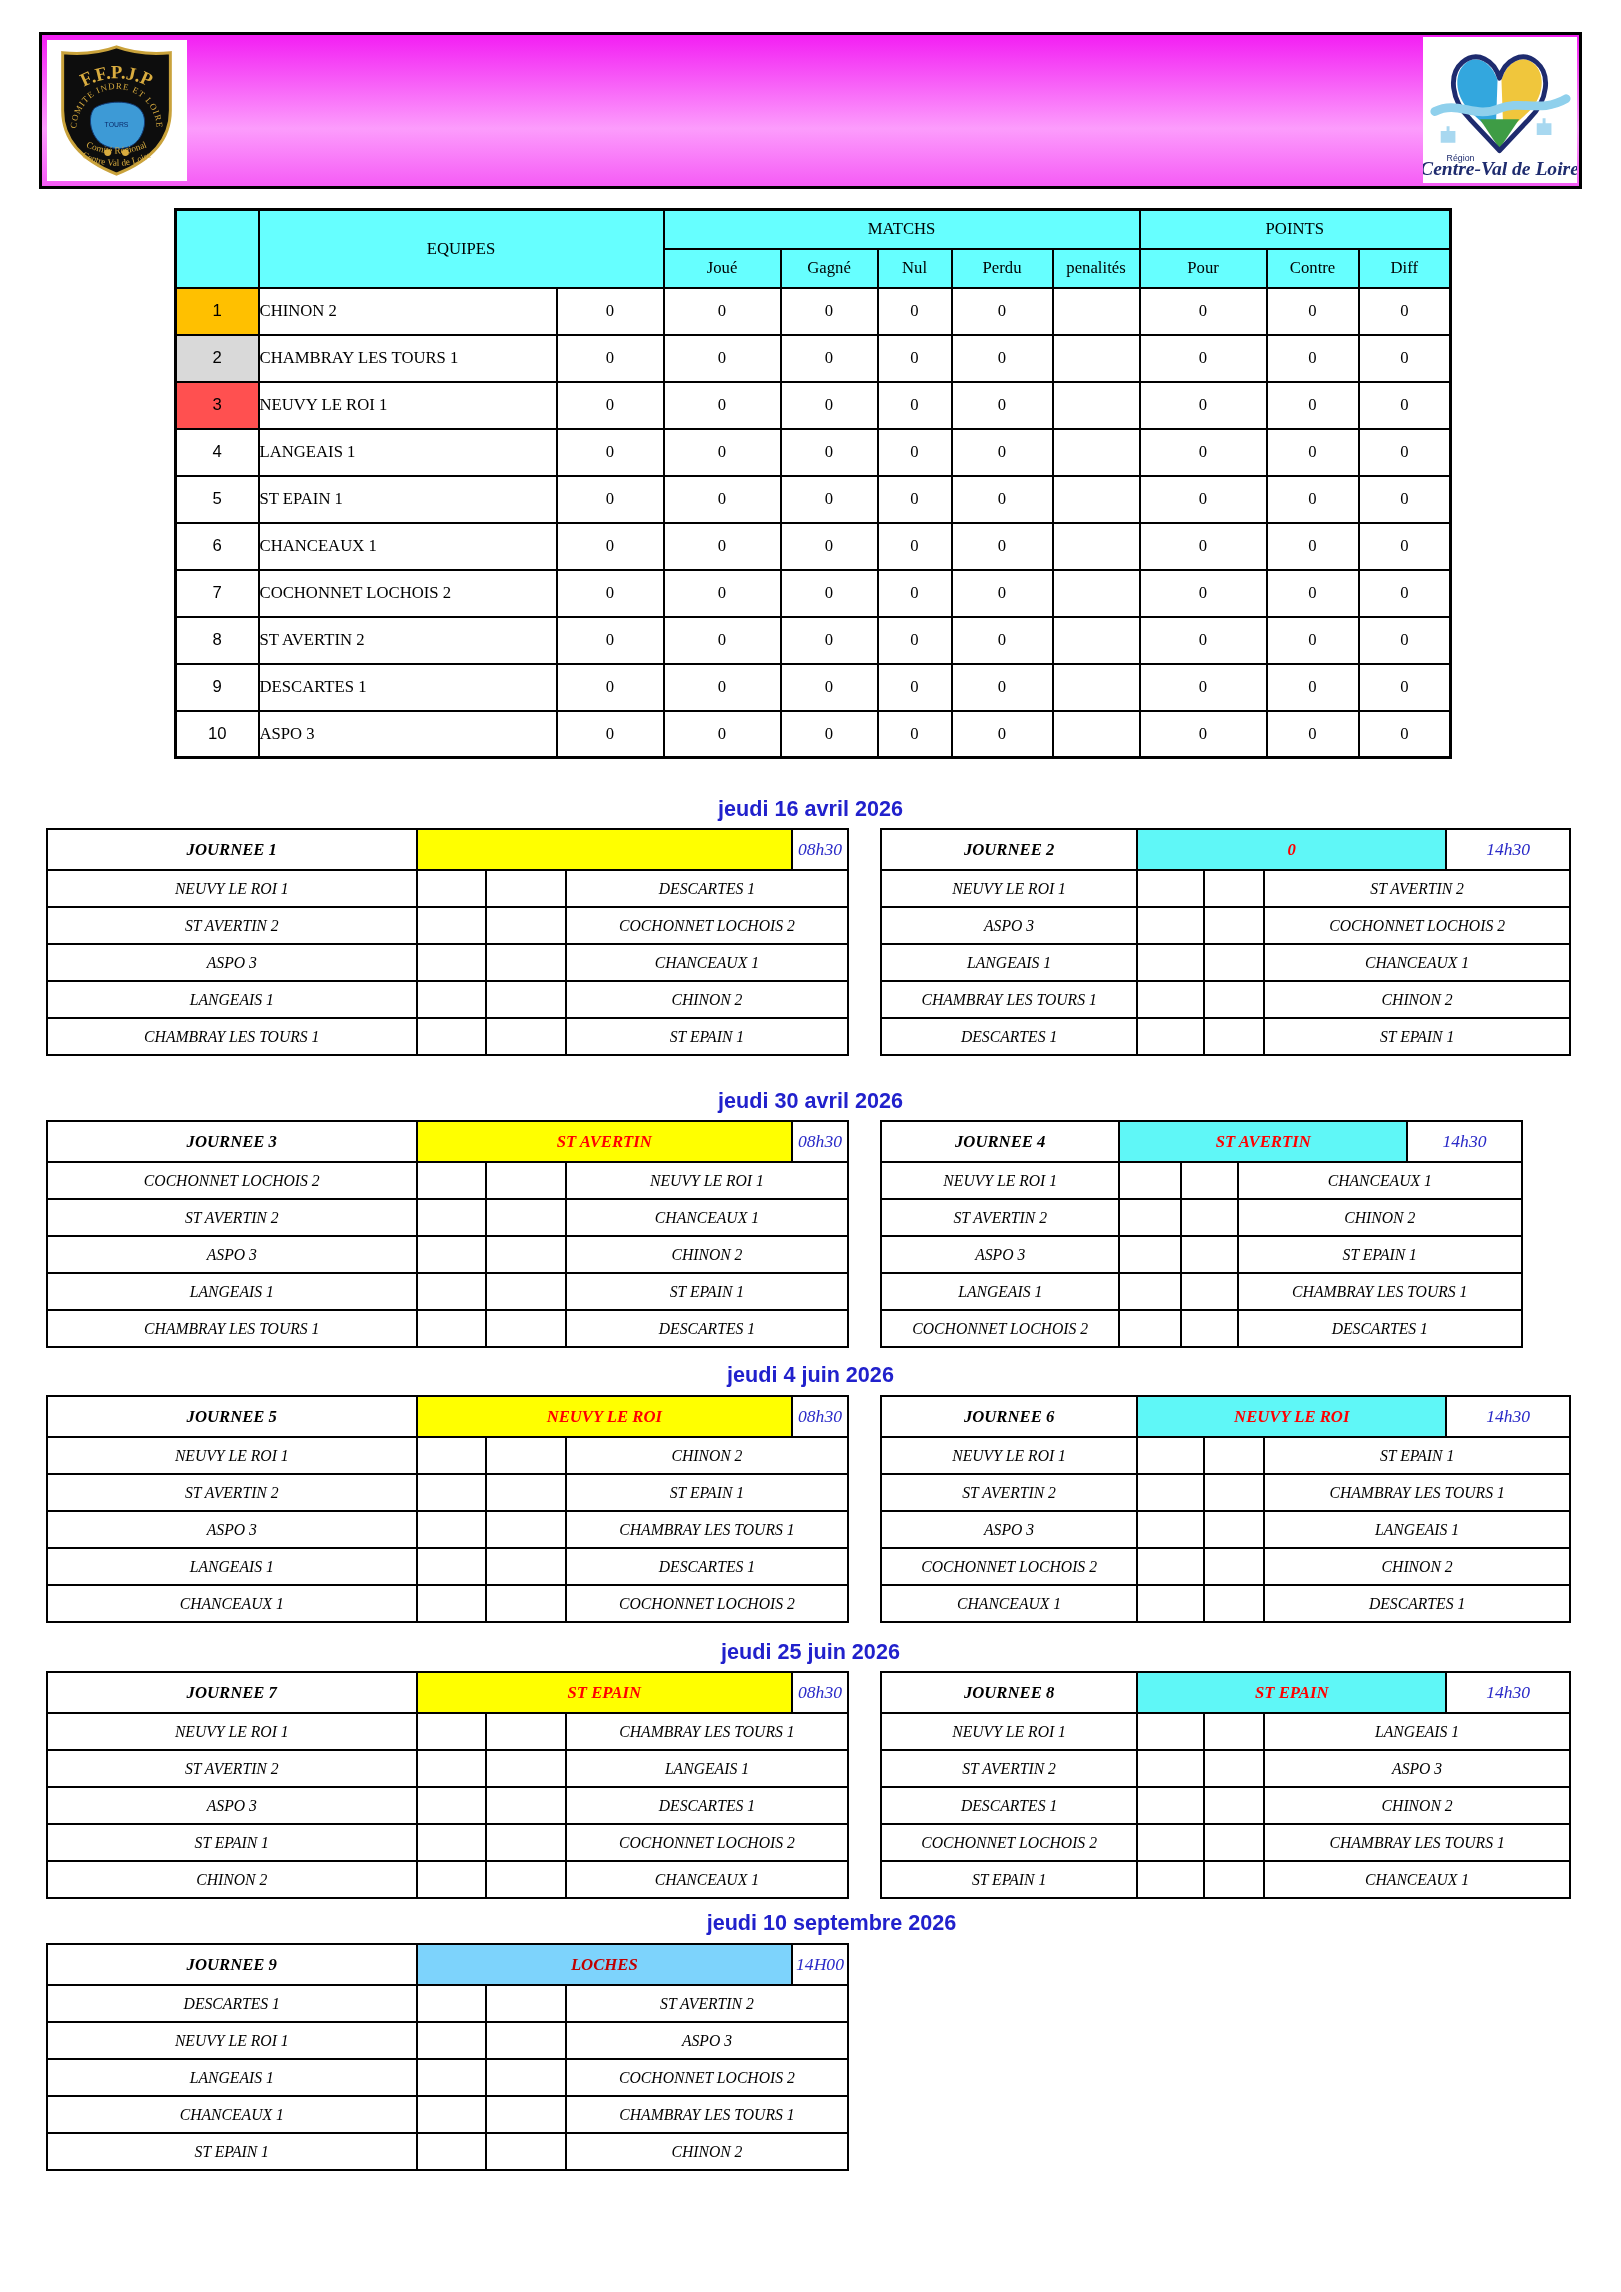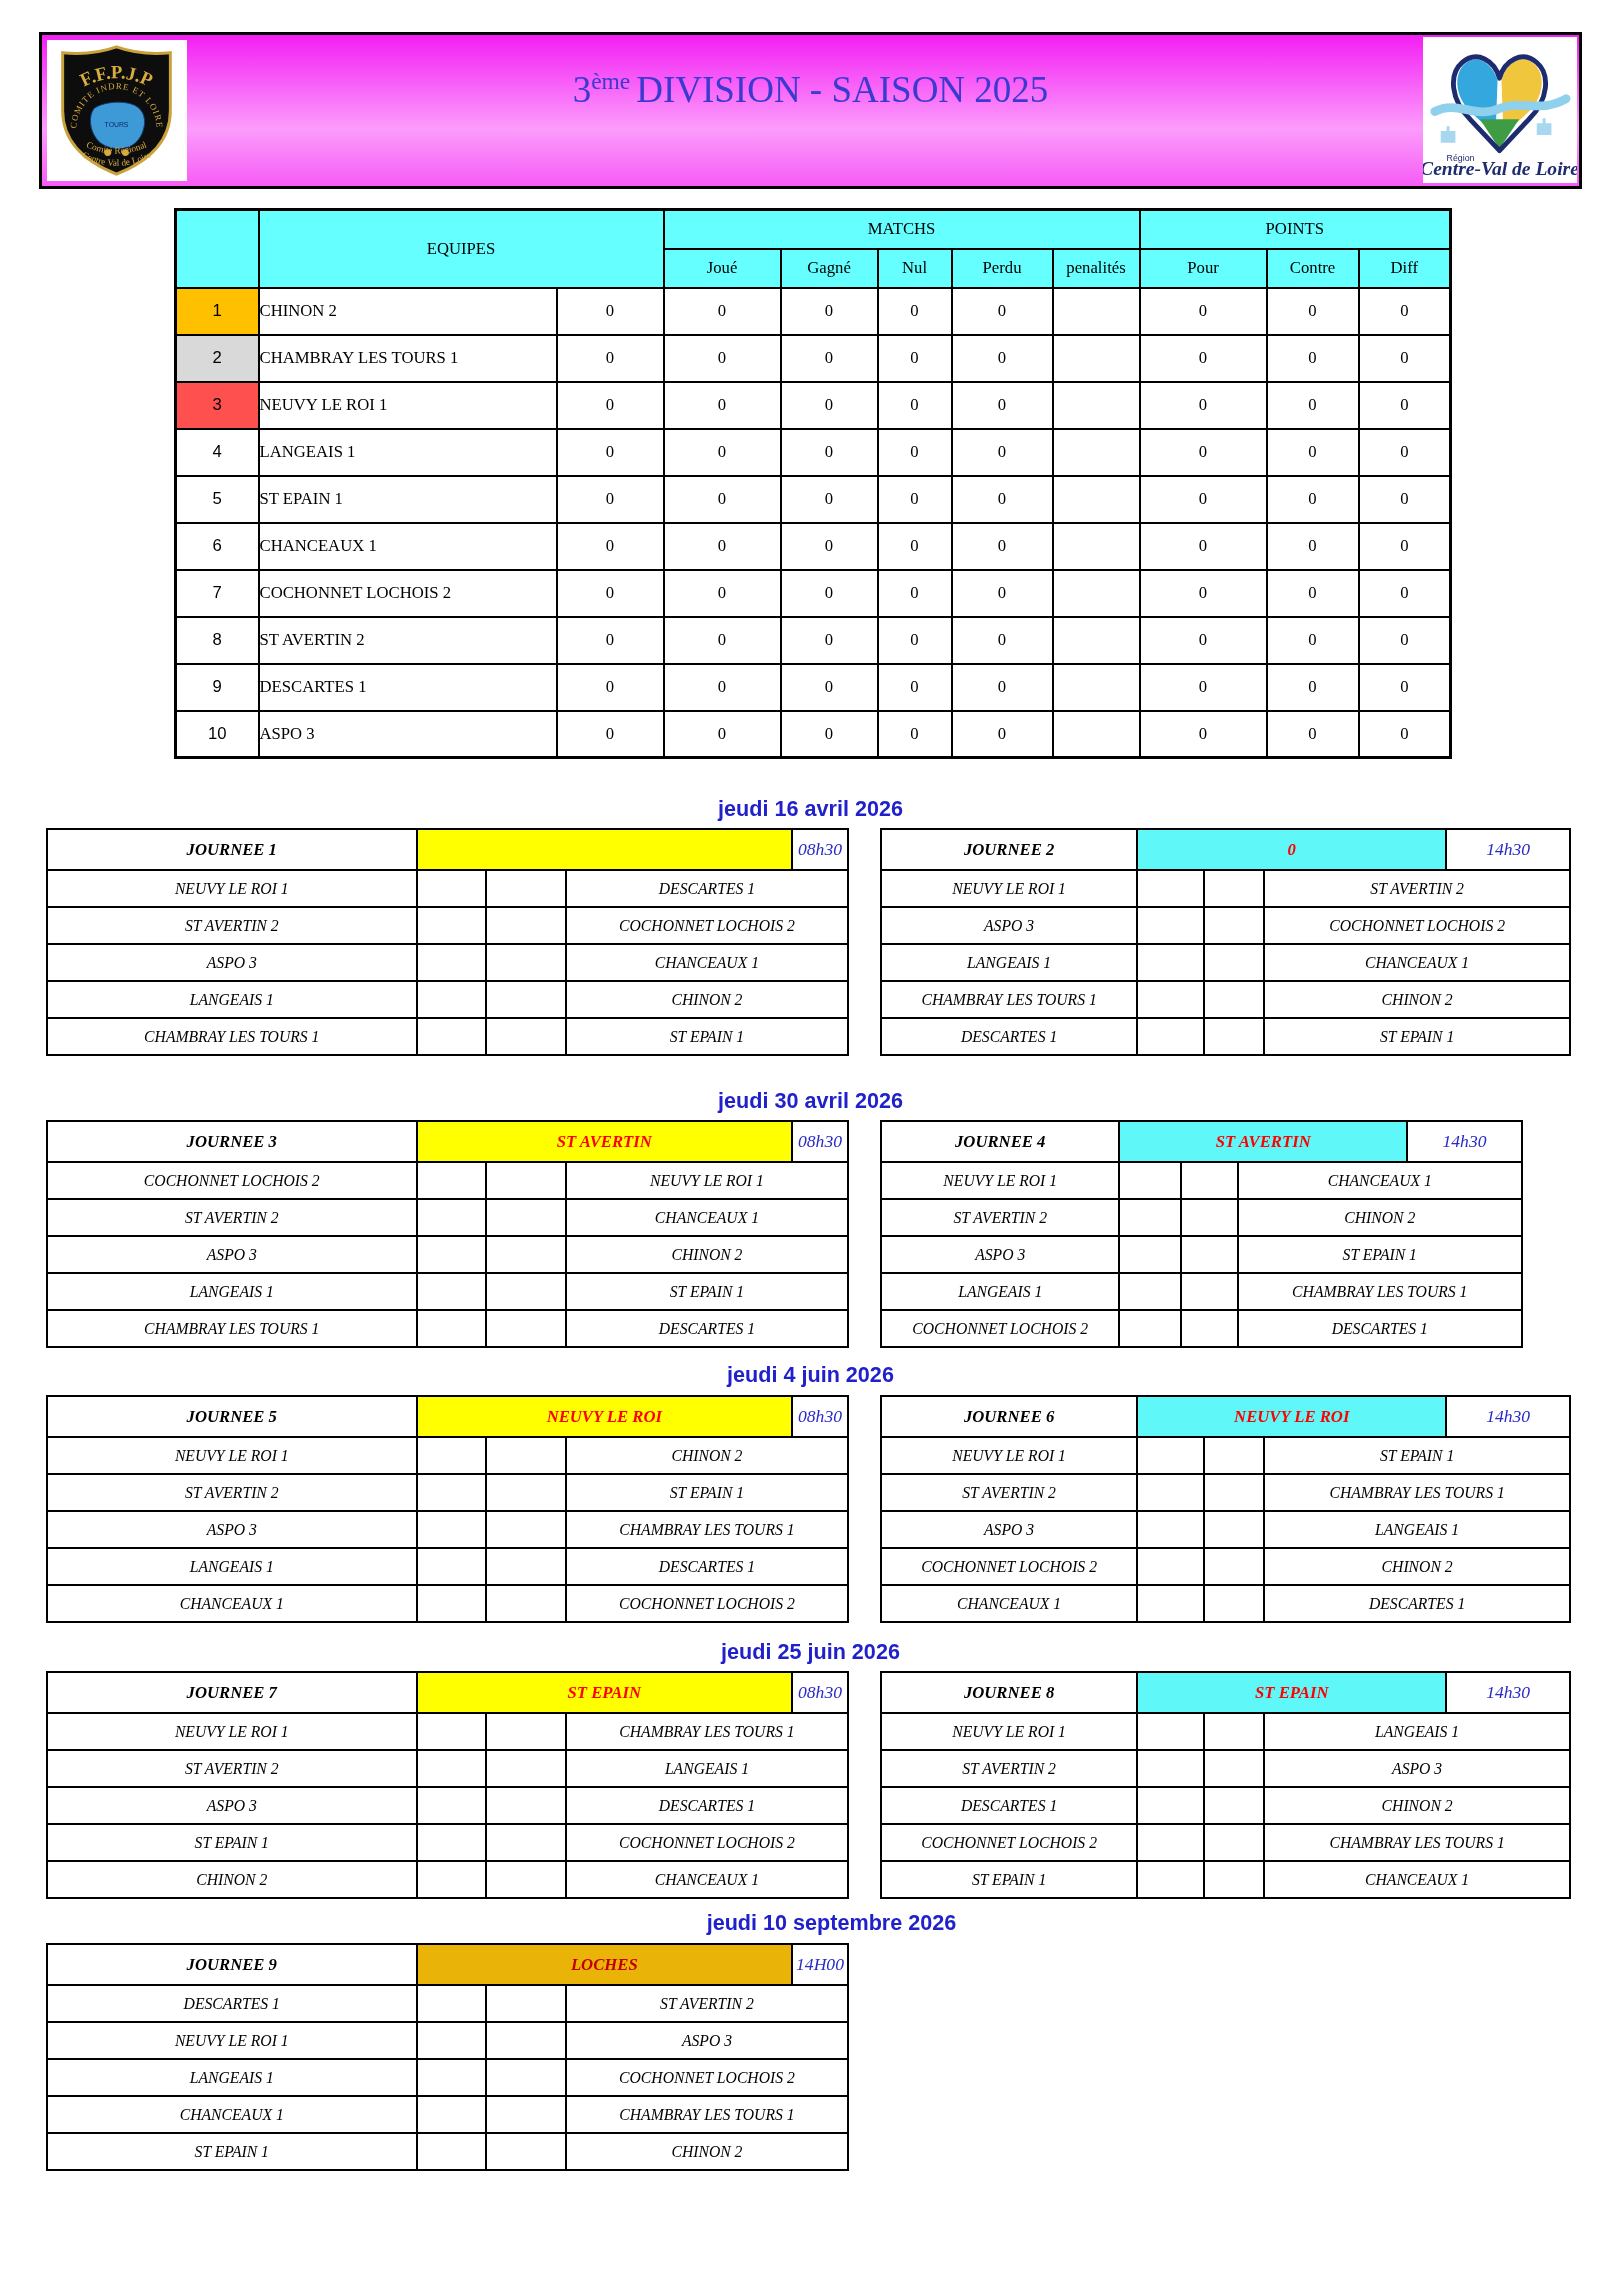--- a/index.html
+++ b/index.html
@@ -107,21 +107,20 @@
     <path d="M78 116 L48 84 C28 64 26 38 40 26 C55 13 73 24 78 42 C83 24 101 13 116 26 C130 38 128 64 108 84 Z" fill="none" stroke="#1E2B6E" stroke-width="5" stroke-linejoin="round"></path>
     <path d="M12 76 C36 64 52 84 78 73 C100 64 120 78 146 63" stroke="#8FD0EC" stroke-width="9" fill="none" stroke-linecap="round"></path>
     <path d="M18 96 h6 v-5 h3 v5 h6 v12 h-15 z" fill="#A8D8F0"></path>
     <path d="M116 88 h6 v-5 h3 v5 h6 v12 h-15 z" fill="#A8D8F0"></path>
     <text x="24" y="127" font-size="9" fill="#1E2B6E" font-family="Liberation Sans,sans-serif">Région</text>
     <text x="78" y="141" font-size="20" font-style="italic" font-weight="bold" fill="#1E2B6E" text-anchor="middle" font-family="Liberation Serif,serif">Centre-Val de Loire</text>
   </svg>
 </div>
 
 <div class="title">
-  <div class="l2"><span>3</span><sup>ème</sup><span>DIVISION - SAISON 2025</span></div>
 </div>
 
 <table class="standings">
   <colgroup>
     <col style="width:83px">
       <col style="width:298px">
       <col style="width:107px">
     <col style="width:117px">
       <col style="width:97px">
       <col style="width:74px">
@@ -581,21 +580,21 @@
         <div class="c c1">ST EPAIN 1</div>
         <div class="c c2"></div>
         <div class="c c3"></div>
         <div class="c c4">CHANCEAUX 1</div>
       </div>
     </div>
     <div class="date" style="top: 1910px; padding-left: 21px;">jeudi 10 septembre 2026</div>
     <div class="jt jt-l" style="left: 46px; top: 1943px; width: 803px;">
       <div class="row h">
         <div class="c c1 lbl">JOURNEE 9</div>
-        <div class="c c2 venue" style="background: #eab308; color: rgb(192, 0, 0);">LOCHES</div>
+        <div class="c c2 venue" style="background: #7dd3fc; color: rgb(192, 0, 0);">LOCHES</div>
         <div class="c c3 time">14H00</div>
       </div>
       <div class="row m">
         <div class="c c1">DESCARTES 1</div>
         <div class="c c2"></div>
         <div class="c c3"></div>
         <div class="c c4">ST AVERTIN 2</div>
       </div>
       <div class="row m">
         <div class="c c1">NEUVY LE ROI 1</div>

